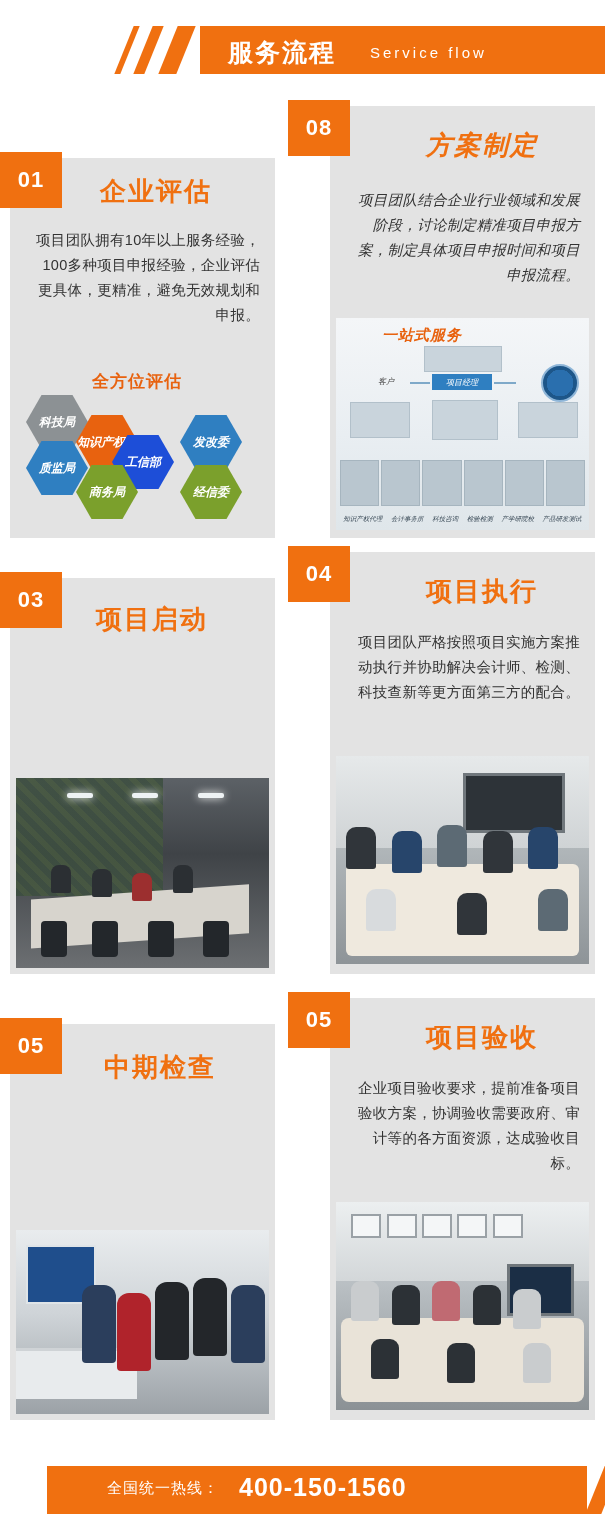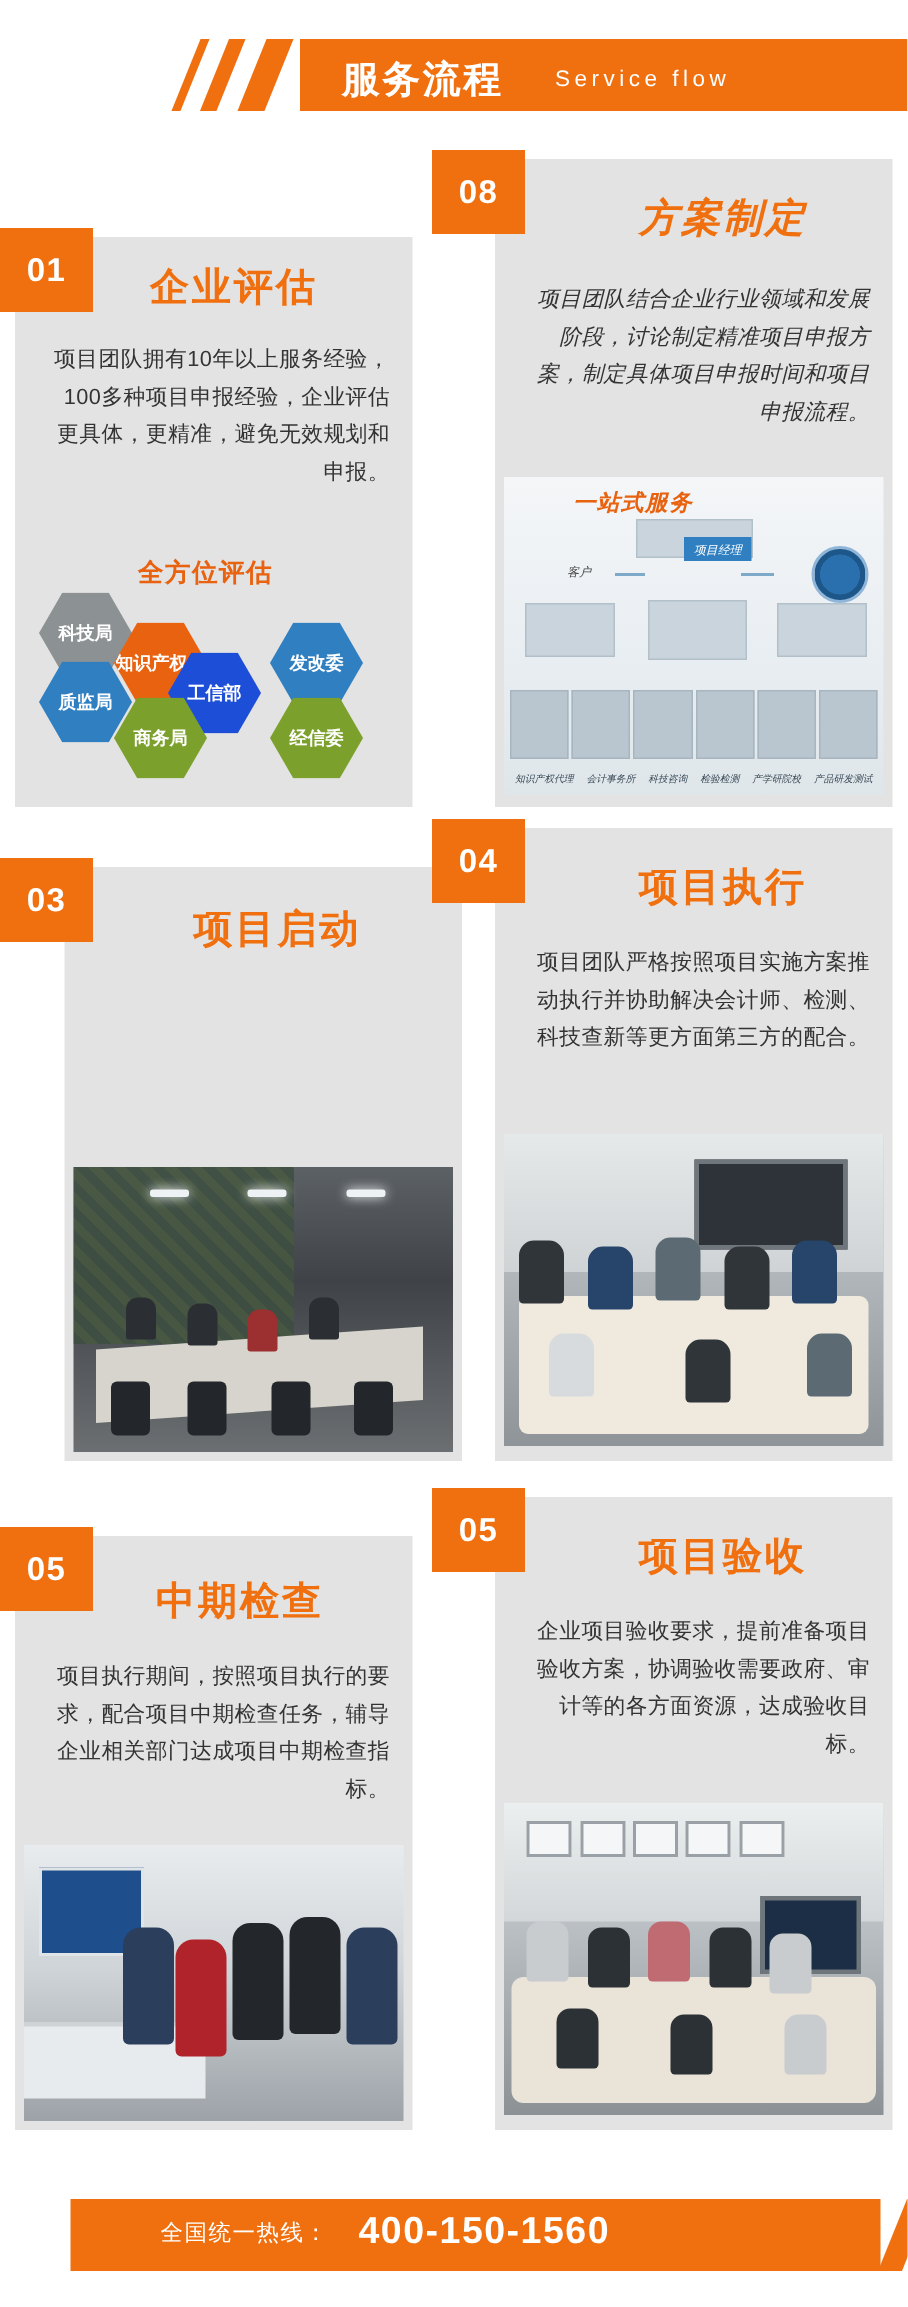--- a/index.html
+++ b/index.html
@@ -103,26 +103,26 @@
     color: #e8620f;
     letter-spacing: 1px;
   }
   .ph02-box {
     position: absolute;
     background: #c9d4dc;
     border: 1px solid #b2c0ca;
   }
   .ph02-center {
     position: absolute;
-    left: 96px; top: 40px;
-    width: 45px; height: 16px;
+    left: 96px; top: 56px;
+    width: 60px; height: 16px;
     background: #2f7fc1;
     color: #fff;
     font-size: 8px;
-    display: flex; align-items: center; justify-content: center; margin-left: 24px;
+    display: flex; align-items: center; justify-content: center;
   }
   .ph02-cust {
     position: absolute;
     left: 42px; top: 58px;
     font-size: 8px; color: #444;
   }
   .ph02-seal {
     position: absolute;
     right: 10px; top: 46px;
     width: 34px; height: 34px;
@@ -179,20 +179,21 @@
     width: 62px; height: 56px;
     clip-path: polygon(25% 2%, 75% 2%, 100% 50%, 75% 98%, 25% 98%, 0 50%);
     display: flex;
     align-items: center;
     justify-content: center;
     color: #ffffff;
     font-size: 12px;
     font-weight: bold;
     text-align: left;
     line-height: 15px;
+    font-style: italic;
   }
 
   
   .ph03 { background: linear-gradient(180deg,#5c6166 0%,#3f4347 40%,#6c6f72 100%); }
   .ph03 .wallpanel {
     position: absolute; left: 0; top: 0; width: 58%; height: 62%;
     background: repeating-linear-gradient(45deg,#3c4e3f 0 6px,#46583f 6px 12px);
     opacity: .85;
   }
   .ph03 .table {
@@ -370,21 +371,21 @@
       <span>会计事务所</span>
       <span>科技咨询</span>
       <span>检验检测</span>
       <span>产学研院校</span>
       <span>产品研发测试</span>
     </div>
   </div>
 </div>
 <div class="badge" style="left:288px; top:100px; width:62px; height:56px;">08</div>
 
-<div class="card" style="left:10px; top:578px; width:265px; height:396px;margin-left:33px;">
+<div class="card" style="left:10px; top:578px; width:265px; height:396px;">
   <div class="card-title" style="left:86px; top:24px;">项目启动</div>
 
   <div class="photo ph03" style="left:6px; top:200px; width:253px; height:190px;">
     <div class="wallpanel"></div>
     <div class="lamp" style="left:20%;"></div>
     <div class="lamp" style="left:46%;"></div>
     <div class="lamp" style="left:72%;"></div>
     <div class="table"></div>
     <div class="person" style="left:14%; top:46%;"></div>
     <div class="person" style="left:30%; top:48%;"></div>
@@ -413,21 +414,20 @@
     <div class="p b" style="left:76%; top:34%;"></div>
     <div class="p w" style="left:12%; top:64%;"></div>
     <div class="p" style="left:48%; top:66%;"></div>
     <div class="p g" style="left:80%; top:64%;"></div>
   </div>
 </div>
 <div class="badge" style="left:288px; top:546px; width:62px; height:56px;">04</div>
 
 <div class="card" style="left:10px; top:1024px; width:265px; height:396px;">
   <div class="card-title" style="left:94px; top:26px;font-family:Liberation Serif, serif;">中期检查</div>
-  <div class="card-text" style="left:18px; top:82px; width:232px;">项目执行期间，按照项目执行的要求，配合项目中期检查任务，辅导企业相关部门达成项目中期检查指标。</div>
 
   <div class="photo ph05" style="left:6px; top:206px; width:253px; height:184px;">
     <div class="screen"></div>
     <div class="counter"></div>
     <div class="p blue" style="left:26%; top:30%;"></div>
     <div class="p red" style="left:40%; top:34%;"></div>
     <div class="p" style="left:55%; top:28%;"></div>
     <div class="p" style="left:70%; top:26%;"></div>
     <div class="p blue" style="left:85%; top:30%;"></div>
   </div>

